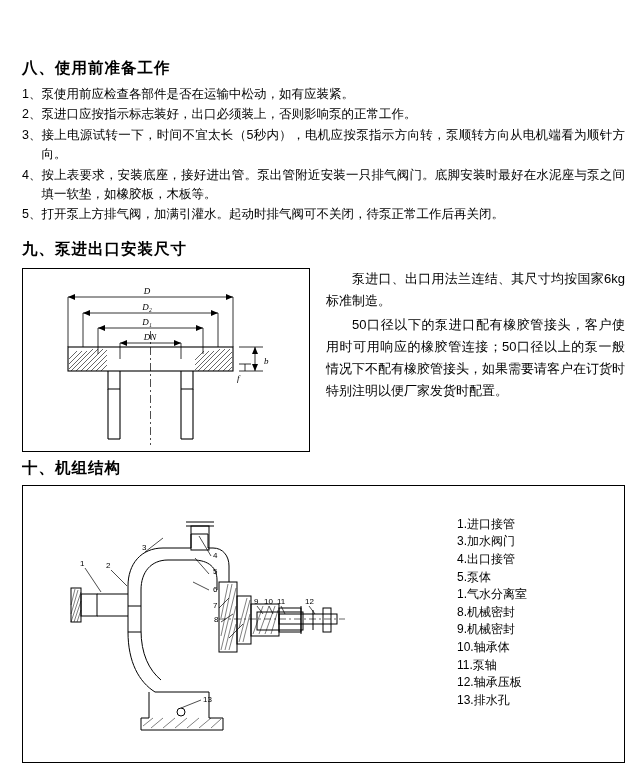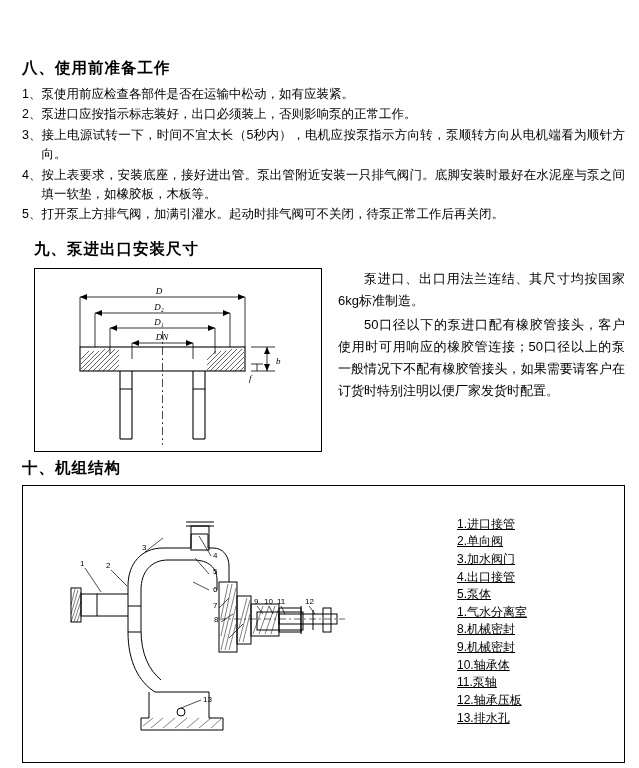--- a/index.html
+++ b/index.html
@@ -39,21 +39,21 @@
     margin-bottom: 1px;
   }
   .numbered-list .num {
     flex: 0 0 auto;
     white-space: nowrap;
   }
   .numbered-list .txt {
     flex: 1 1 auto;
     text-align: justify;
   }
-  .sec2 { margin-top: 14px; margin-left: 12px; }
+  .sec2 { margin-top: 14px; }
   .sec2 .section-heading { margin-bottom: 8px; }
   .dim-block {
     display: flex;
     align-items: flex-start;
     margin: 0 14px 0 22px;
   }
   .dim-figure {
     flex: 0 0 288px;
     height: 184px;
     border: 1px solid #000;
@@ -81,21 +81,20 @@
   .struct-figure {
     flex: 0 0 430px;
     position: relative;
   }
   .struct-legend {
     flex: 1 1 auto;
     font-size: 12px;
     line-height: 1.47;
     padding-top: 30px;
     padding-left: 4px;
-    text-decoration: underline;
   }
   .struct-legend div { white-space: nowrap; }
   svg { display: block; }
   .lbl { font-family: "Liberation Sans", sans-serif; font-size: 8px; }
   .lbl-i { font-family: "Liberation Serif", serif; font-size: 9px; font-style: italic; }
 </style>
 </head>
 <body>
 
 <div class="page">
@@ -330,21 +329,20 @@
           <text class="lbl" x="191" y="136">8</text>
           <text class="lbl" x="231" y="118">9</text>
           <text class="lbl" x="241" y="118">10</text>
           <text class="lbl" x="254" y="118">11</text>
           <text class="lbl" x="282" y="118">12</text>
           <text class="lbl" x="180" y="216">13</text>
         </svg>
       </div>
       <div class="struct-legend">
         <div>1.进口接管</div>
-        <div>2.单向阀</div>
         <div>3.加水阀门</div>
         <div>4.出口接管</div>
         <div>5.泵体</div>
         <div>1.气水分离室</div>
         <div>8.机械密封</div>
         <div>9.机械密封</div>
         <div>10.轴承体</div>
         <div>11.泵轴</div>
         <div>12.轴承压板</div>
         <div>13.排水孔</div>

